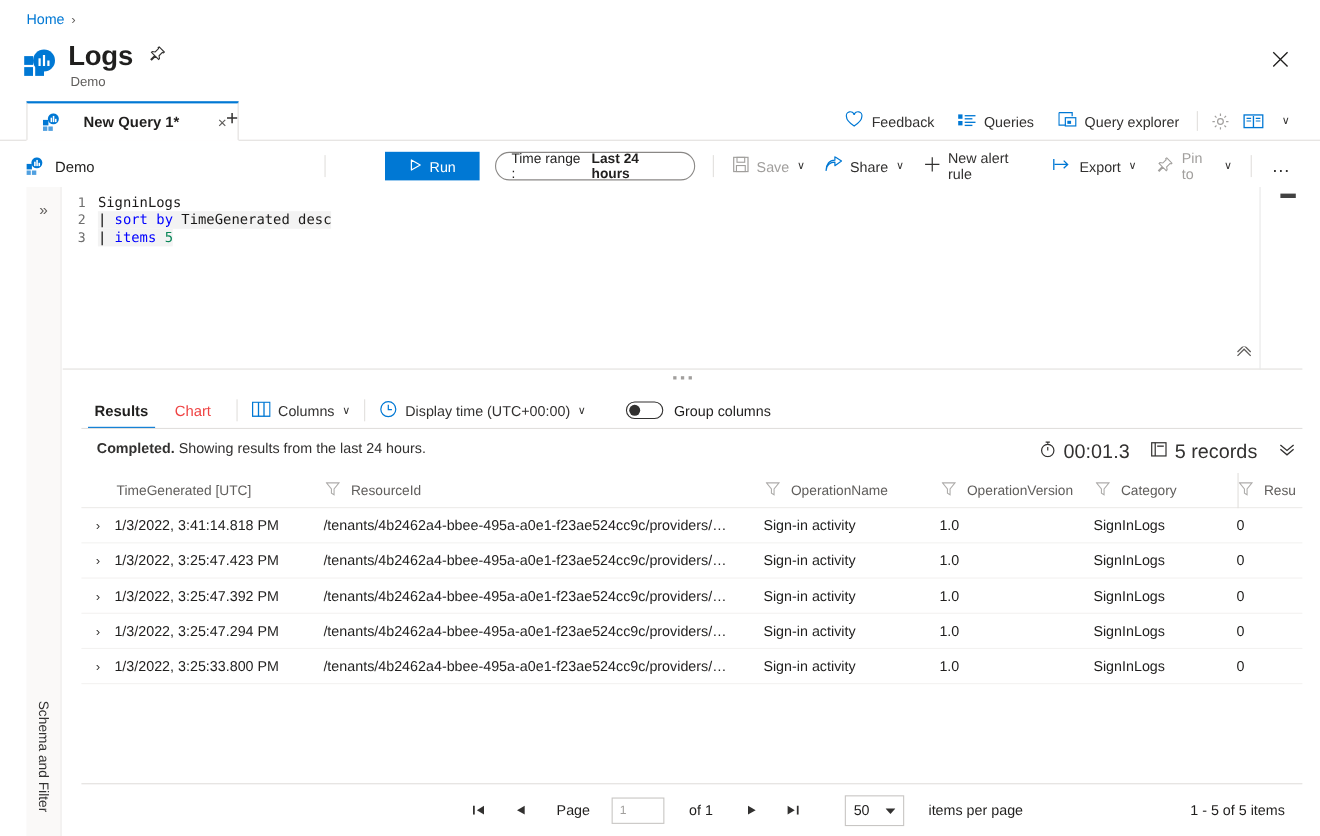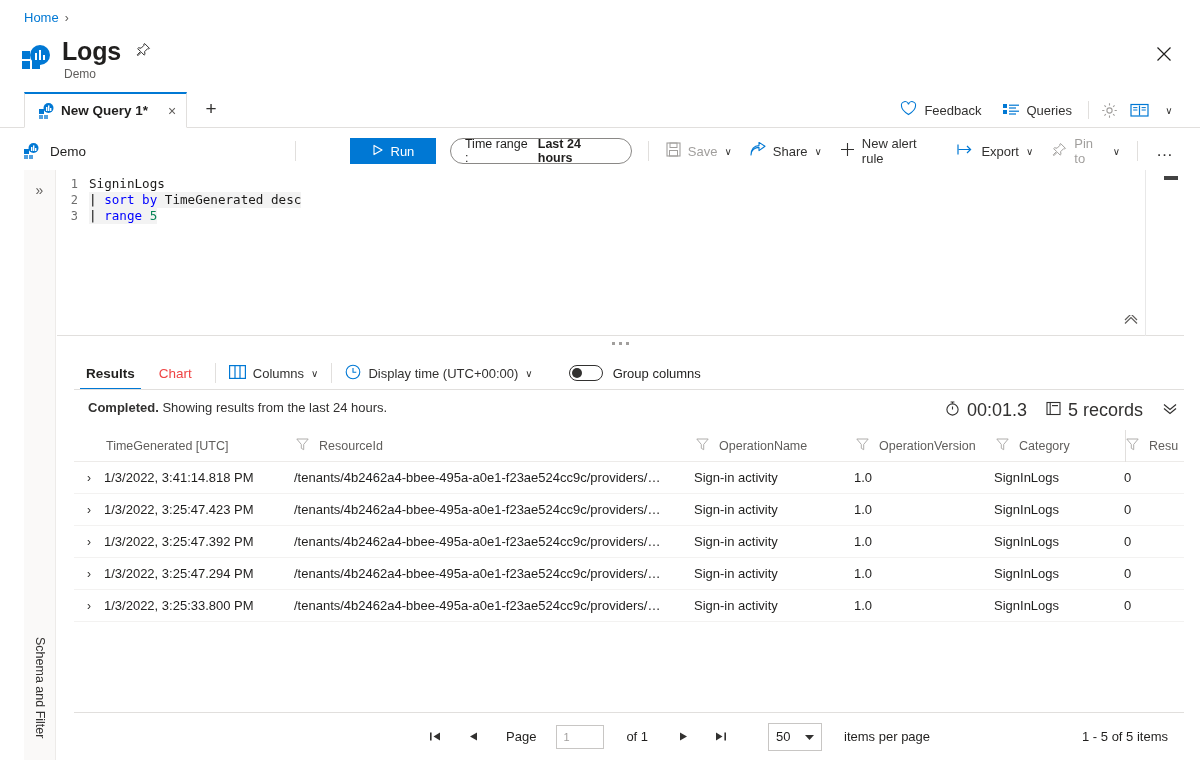--- a/index.html
+++ b/index.html
@@ -26,21 +26,21 @@
   .page-title { font-size:25px; font-weight:600; color:#201f1e; line-height:1.05; letter-spacing:-0.2px; }
   .title-icon { color:#323130; font-size:16px; cursor:pointer; line-height:1; }
   .title-icon.dots { font-size:17px; letter-spacing:1px; }
   .subtitle { font-size:12px; color:#605e5c; margin-top:3px; margin-left:2px; }
 
   .close-x { position:absolute; right:20px; top:38px; width:32px; height:32px; display:flex; align-items:center; justify-content:center; cursor:pointer; color:#201f1e; }
 
   
   .tabstrip { position:absolute; left:0; top:92px; width:1200px; height:36px; border-bottom:1px solid #e1dfdd; }
   .qtab { position:absolute; left:24px; top:0; height:36px; border:1px solid #e1dfdd; border-bottom:1px solid #fff;
-          background:#fff; display:flex; align-items:center; padding:0 10px 0 14px; gap:6px; cursor:pointer;
+          background:#fff; display:flex; align-items:center; padding:0 10px 0 14px; gap:21px; cursor:pointer;
           border-top:2px solid #0078d4; }
   .qtab .qicon { width:16px; height:16px; position:relative; flex:none; }
   .qtab .qlabel { font-size:13.5px; font-weight:600; color:#201f1e; }
   .qtab .qclose { font-size:14px; color:#605e5c; margin-left:14px; cursor:pointer; }
   .tab-add { position:absolute; left:200px; top:7px; font-size:19px; color:#323130; cursor:pointer; line-height:1;
              width:22px; text-align:center; }
 
   .top-actions { position:absolute; right:16px; top:0; height:36px; display:flex; align-items:center; gap:0; }
   .tact { display:flex; align-items:center; gap:7px; font-size:13px; color:#323130; padding:0 11px; height:30px; cursor:pointer; }
   .tact svg { flex:none; }
@@ -212,20 +212,30 @@
               <rect x="0" y="3" width="4" height="4" fill="#0078d4"></rect>
               <rect x="0" y="9" width="4" height="4" fill="#0078d4"></rect>
               <rect x="6" y="3.6" width="10" height="1.2" fill="#0078d4"></rect>
               <rect x="6" y="6.4" width="7" height="1.2" fill="#0078d4"></rect>
               <rect x="6" y="9.6" width="10" height="1.2" fill="#0078d4"></rect>
               <rect x="6" y="12.4" width="7" height="1.2" fill="#0078d4"></rect>
             </svg>
         </span>
         <span>Queries</span>
       </div>
+      <div class="tact">
+        <span>
+          <svg width="17" height="17" viewBox="0 0 17 17">
+              <path d="M.7 2.3h12v3.4M.7 2.3v11.4h6" fill="none" stroke="#0078d4" stroke-width="1.1"></path>
+              <rect x="6.5" y="7" width="9.5" height="7.5" fill="none" stroke="#0078d4" stroke-width="1.1"></rect>
+              <rect x="8.3" y="9.8" width="3.4" height="2.8" fill="#0078d4"></rect>
+            </svg>
+        </span>
+        <span>Query explorer</span>
+      </div>
       <div class="tdiv"></div>
       <div class="ticon-btn">
         <svg width="17" height="17" viewBox="0 0 17 17">
             <circle cx="8.5" cy="8.5" r="2.6" fill="none" stroke="#a19f9d" stroke-width="1.1"></circle>
             <path d="M8.5 1.2v2.2M8.5 13.6v2.2M1.2 8.5h2.2M13.6 8.5h2.2M3.4 3.4l1.5 1.5M12.1 12.1l1.5 1.5M13.6 3.4l-1.5 1.5M4.9 12.1l-1.5 1.5" stroke="#a19f9d" stroke-width="1.1"></path>
           </svg>
       </div>
       <div class="ticon-btn">
         <svg width="19" height="17" viewBox="0 0 19 17">
             <rect x="1" y="2.5" width="17" height="11.5" fill="none" stroke="#0078d4" stroke-width="1.2"></rect>
@@ -326,21 +336,21 @@
       <div class="cline">
         <span class="gutter">1</span>
         <span class="ctext"><span>SigninLogs</span></span>
       </div>
       <div class="cline">
         <span class="gutter">2</span>
         <span class="ctext hl"><span class="pipe">| </span><span class="kw">sort</span><span> </span><span class="kw">by</span><span> TimeGenerated desc</span></span>
       </div>
       <div class="cline">
         <span class="gutter">3</span>
-        <span class="ctext hl"><span class="pipe">| </span><span class="kw">range</span><span> </span><span class="num">5</span></span>
+        <span class="ctext hl"><span class="pipe">| </span><span class="kw">items</span><span> </span><span class="num">5</span></span>
       </div>
     </div>
     <div class="ed-vline"></div>
     <div class="ed-scroll"></div>
     <div class="ed-collapse">
       <svg width="14" height="10" viewBox="0 0 14 10">
           <path d="M1 8.5L7 2.5l6 6M1 5L7 -1l6 6" fill="none" stroke="#605e5c" stroke-width="1.2"></path>
         </svg>
     </div>
   </div>

